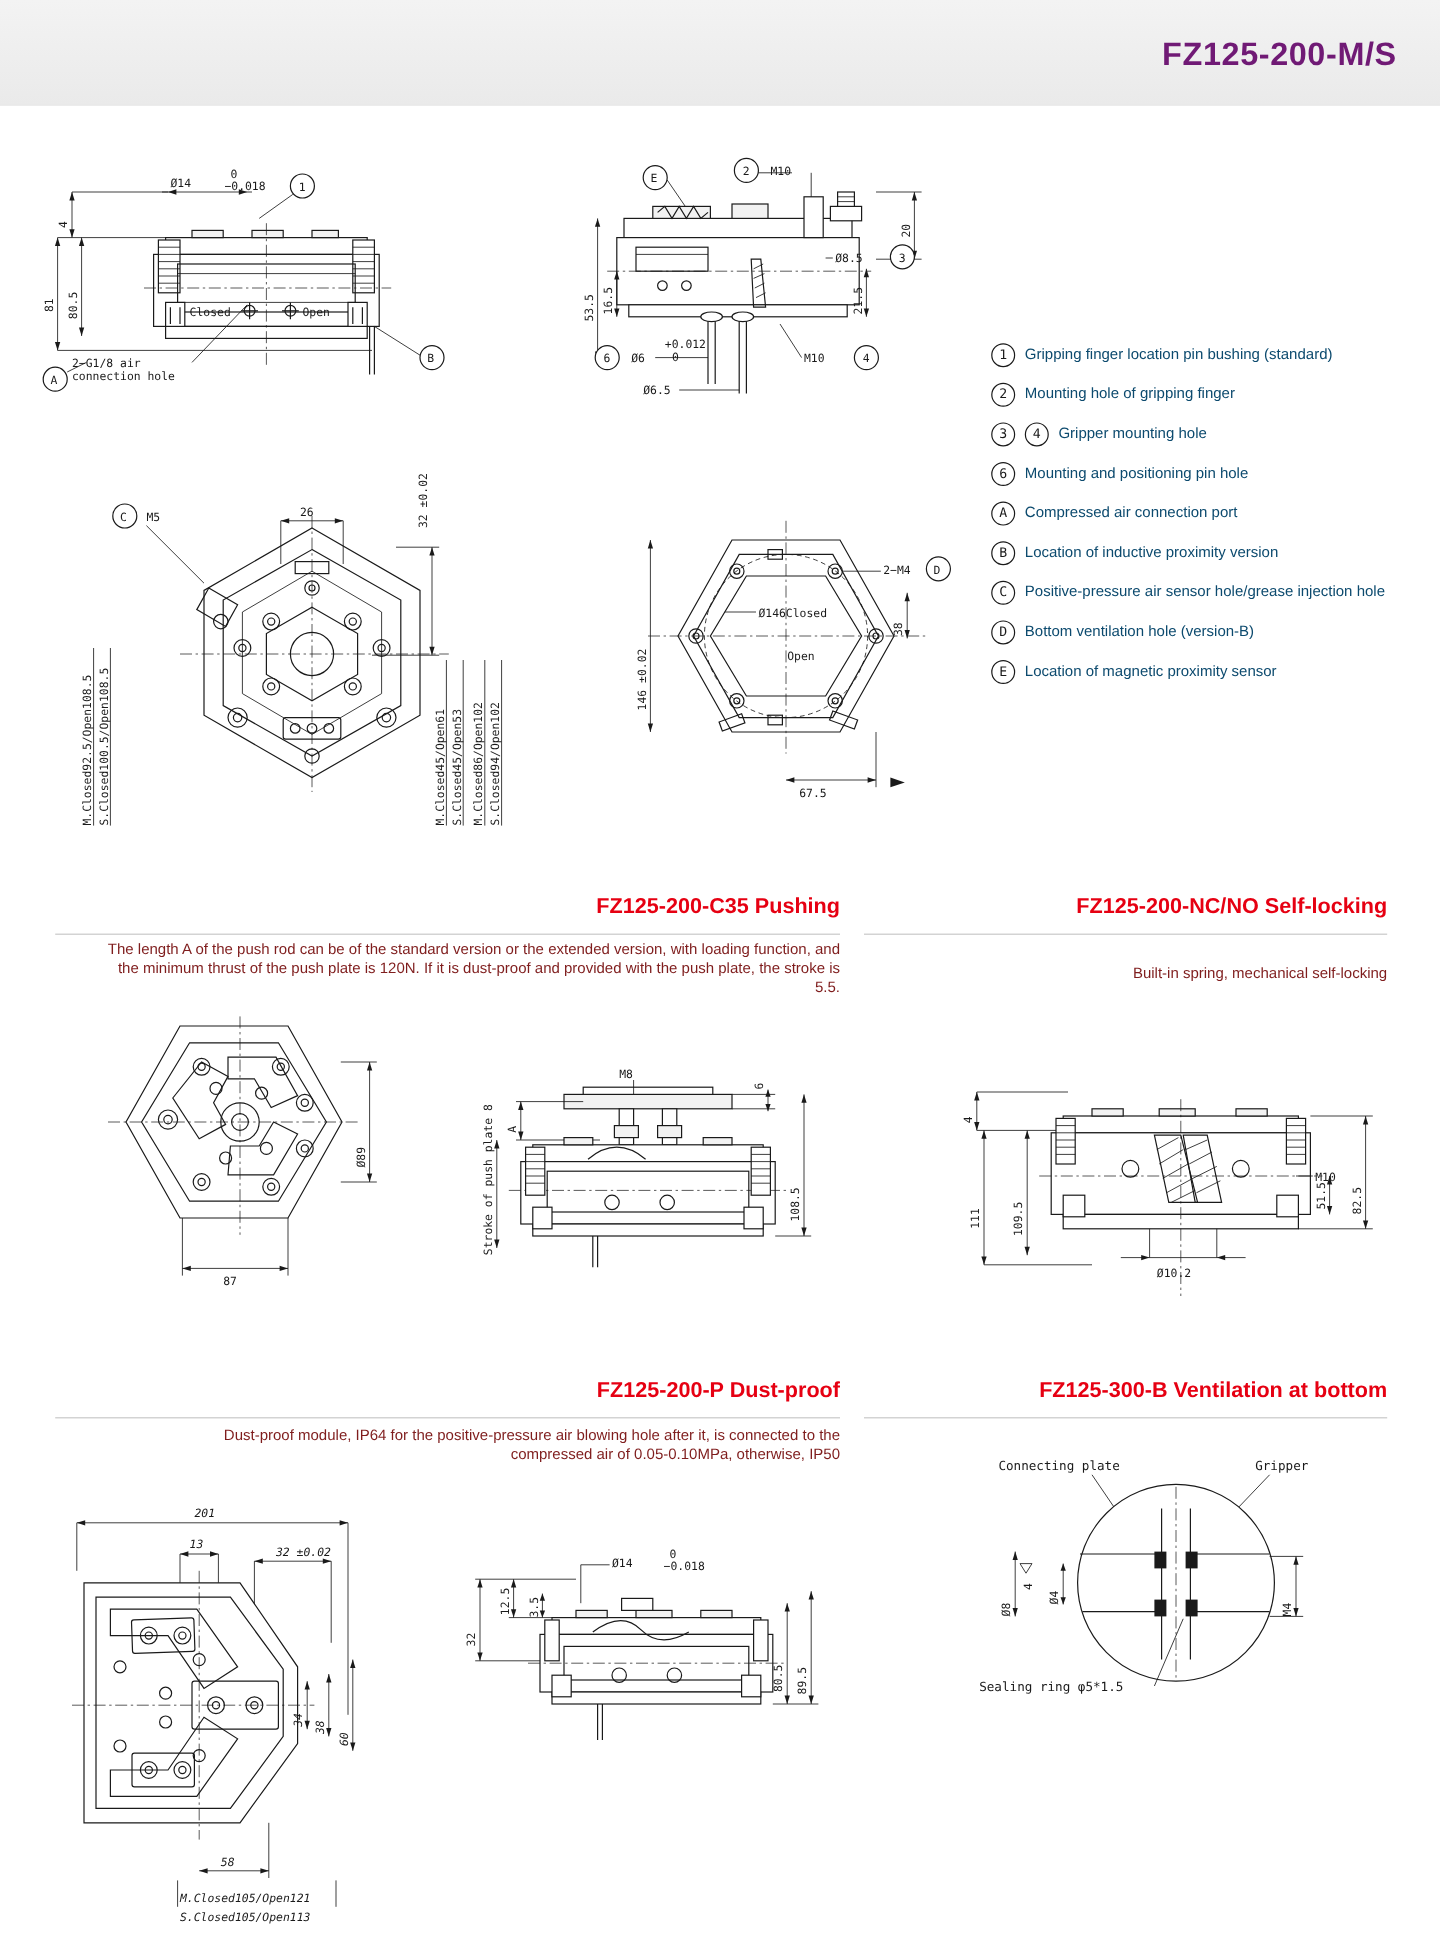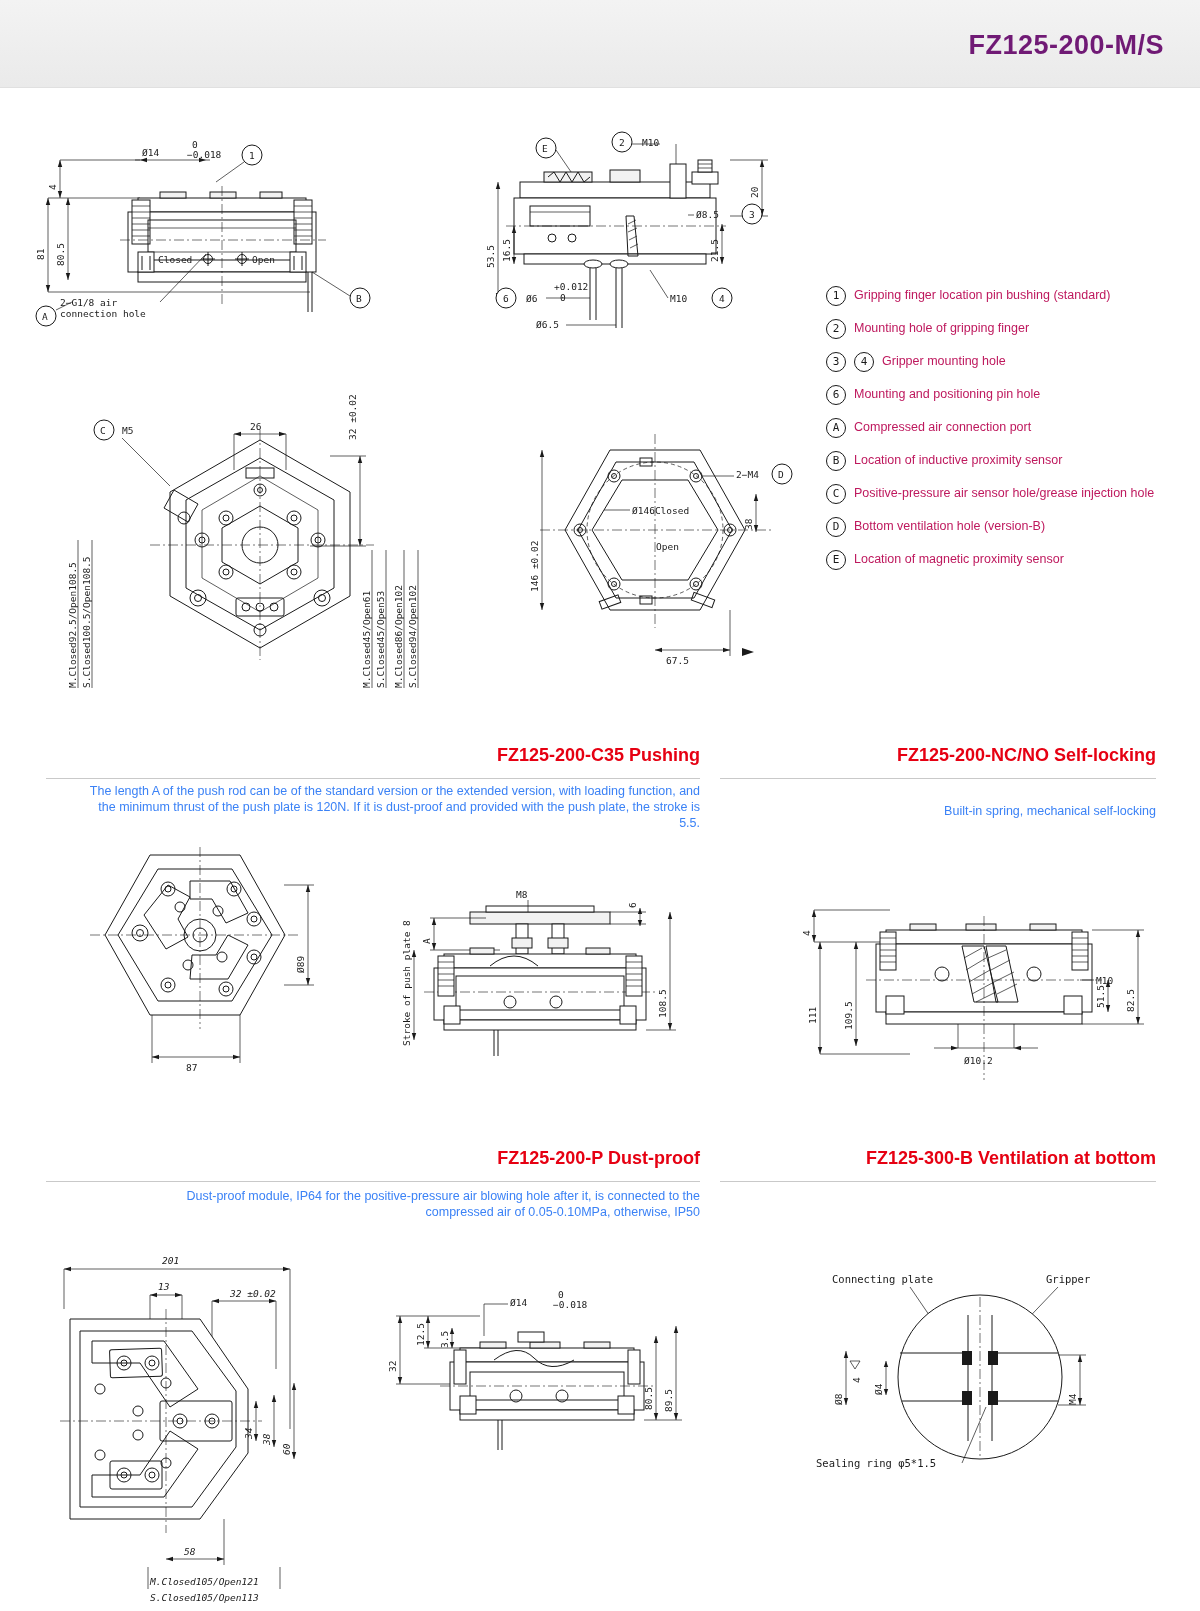--- a/index.html
+++ b/index.html
@@ -33,24 +33,24 @@
   .fillk { fill:#1a1a1a; stroke:none; }
   .tx9 { font-family:"DejaVu Sans Mono", monospace; font-size:9.5px; fill:#1a1a1a; }
   .tx10 { font-family:"DejaVu Sans Mono", monospace; font-size:10.5px; fill:#1a1a1a; }
   .legend { position:absolute; left:826px; top:286px; width:340px; }
   .legend-row { display:flex; align-items:flex-start; margin-bottom:13px; }
   .legend-badge {
     flex:0 0 auto; width:20px; height:20px; border:1px solid #1a1a1a; border-radius:50%;
     font-size:11px; line-height:18px; text-align:center;
     font-family:"DejaVu Sans Mono", monospace; margin-right:8px; background:#fff;
   }
-  .legend-text { font-size:12.5px; line-height:15px; color:#be185d; padding-top:2px; }
+  .legend-text { font-size:12.5px; line-height:15px; color:#0c4a6e; padding-top:2px; }
   .sec-title { position:absolute; font-size:18px; font-weight:bold; color:#e60012; text-align:right; }
   .sec-rule { position:absolute; height:1px; background:#c9c9c9; }
-  .sec-desc { position:absolute; font-size:12.5px; line-height:16px; color:#3b82f6; text-align:right; }
+  .sec-desc { position:absolute; font-size:12.5px; line-height:16px; color:#7f1d1d; text-align:right; }
 </style>
 </head>
 <body>
 
 <div class="header-bar"></div>
 <div class="header-title">FZ125-200-M/S</div>
 
 <div class="dwg" style="left:20px; top:120px;">
 <svg width="400" height="230" viewBox="0 0 400 230">
 
@@ -254,21 +254,21 @@
   <div class="legend-row">
     <div class="legend-badge">6</div>
     <div class="legend-text">Mounting and positioning pin hole</div>
   </div>
   <div class="legend-row">
     <div class="legend-badge">A</div>
     <div class="legend-text">Compressed air connection port</div>
   </div>
   <div class="legend-row">
     <div class="legend-badge">B</div>
-    <div class="legend-text">Location of inductive proximity sensor</div>
+    <div class="legend-text">Location of inductive proximity version</div>
   </div>
   <div class="legend-row">
     <div class="legend-badge">C</div>
     <div class="legend-text">Positive-pressure air sensor hole/grease injection hole</div>
   </div>
   <div class="legend-row">
     <div class="legend-badge">D</div>
     <div class="legend-text">Bottom ventilation hole (version-B)</div>
   </div>
   <div class="legend-row">
@@ -761,21 +761,21 @@
   <path class="fillk" d="M286 150 l-2.2 -7 h4.4 z"></path>
   <text class="tx9" transform="translate(282,140) rotate(-90)">80.5</text>
   <line class="ln-d" x1="306" y1="56" x2="306" y2="150"></line>
   <path class="fillk" d="M306 56 l-2.2 7 h4.4 z"></path>
   <path class="fillk" d="M306 150 l-2.2 -7 h4.4 z"></path>
   <text class="tx9" transform="translate(302,142) rotate(-90)">89.5</text>
   <line class="ln-d" x1="274" y1="150" x2="312" y2="150"></line>
 </svg>
 </div>
 
-<div class="dwg" style="left:790px; top:1255px;">
+<div class="dwg" style="left:790px; top:1197px;">
 <svg width="380" height="250" viewBox="0 0 380 250">
   <text class="tx10" x="42" y="28">Connecting plate</text>
   <line class="ln-d" x1="120" y1="32" x2="150" y2="76"></line>
   <text class="tx10" x="256" y="28">Gripper</text>
   <line class="ln-d" x1="268" y1="32" x2="226" y2="76"></line>
 
   <circle class="fillw" cx="190" cy="122" r="82"></circle>
 
   <path class="ln" d="M110 98 L178 98 L178 60 M202 60 L202 98 L268 98" fill="none"></path>
   <path class="ln" d="M112 146 L178 146 L178 186 M202 186 L202 146 L268 146" fill="none"></path>

